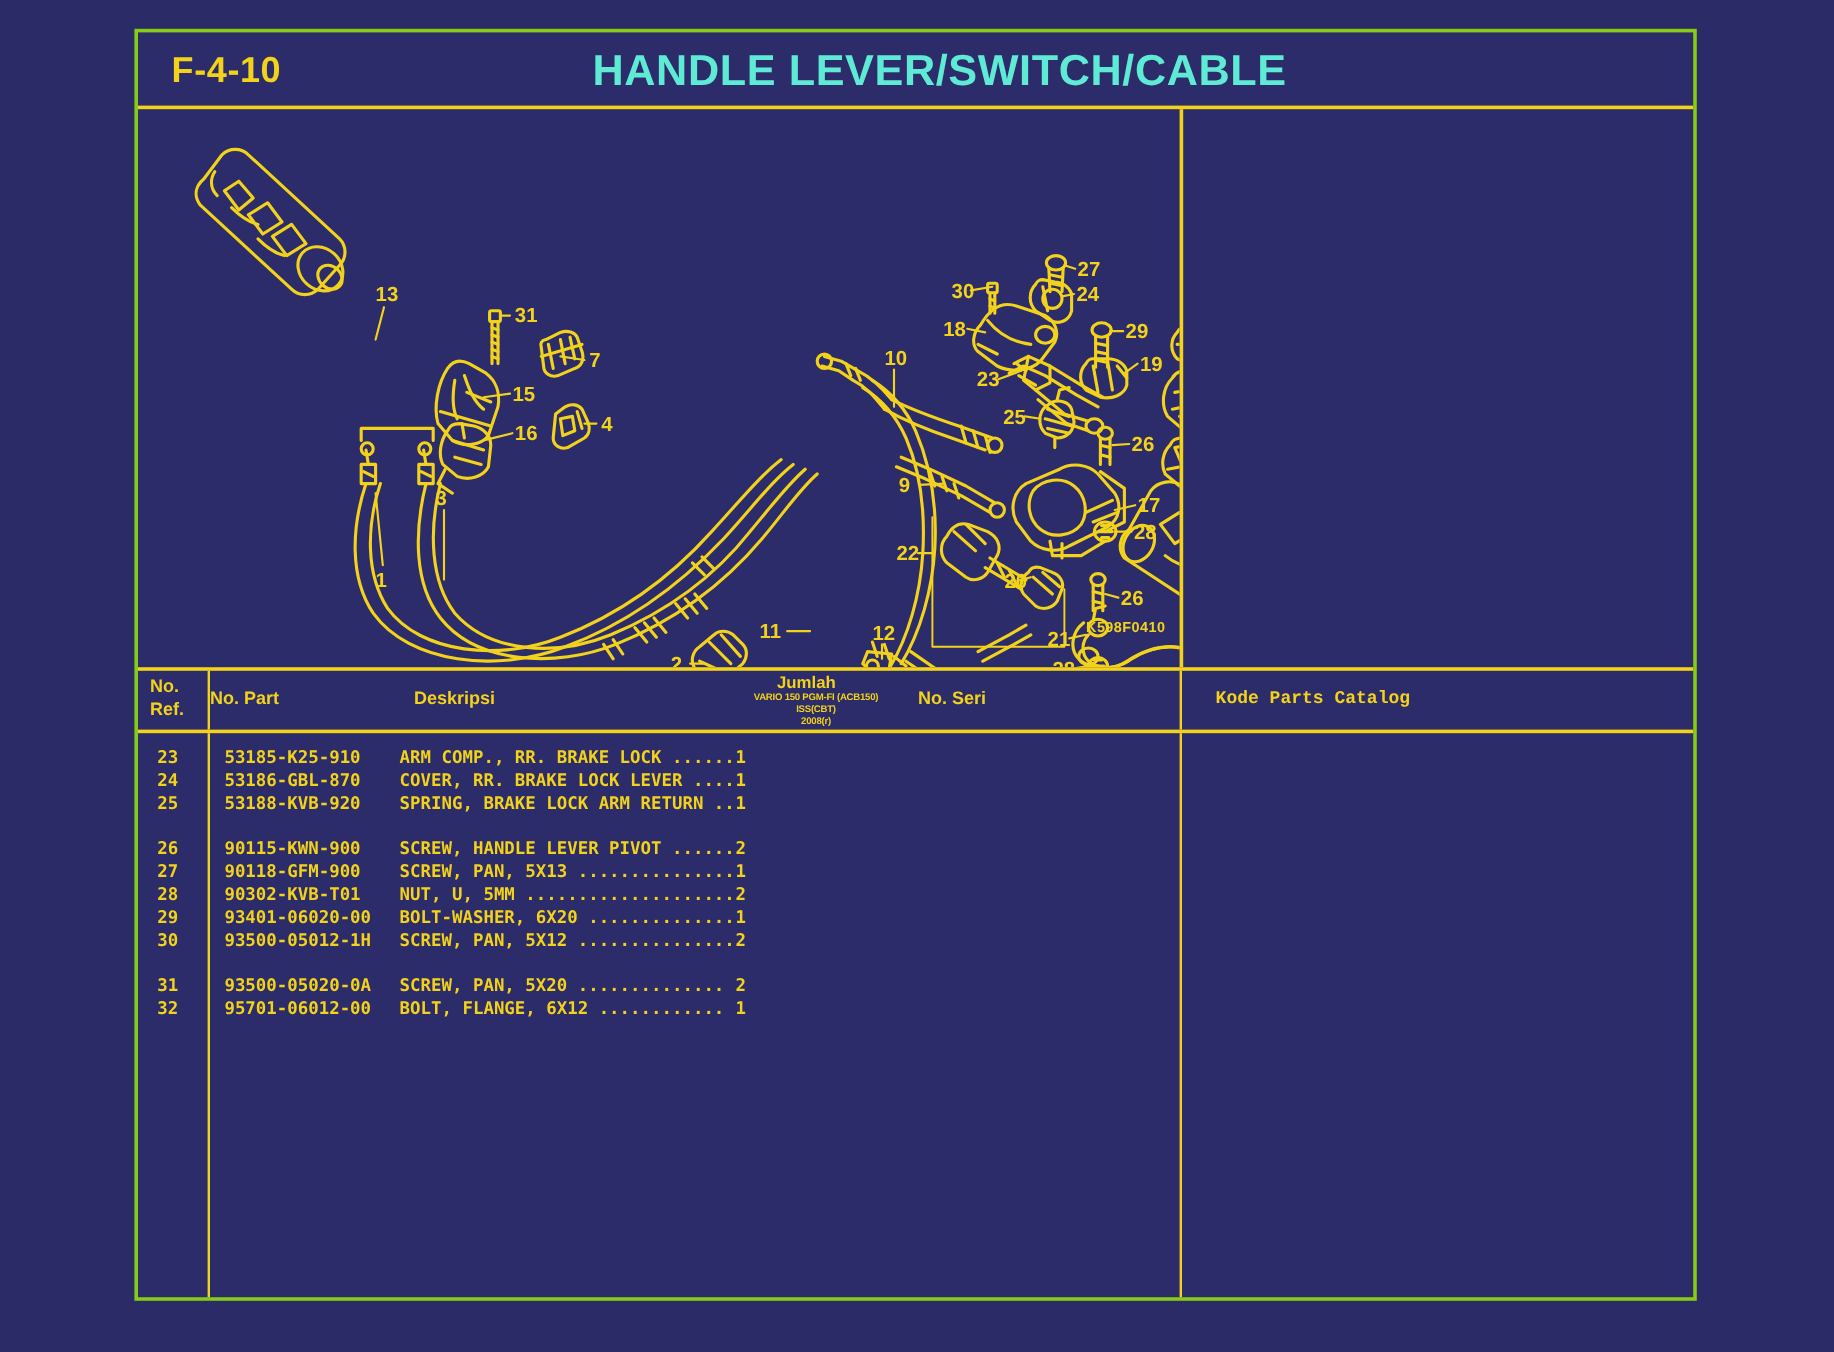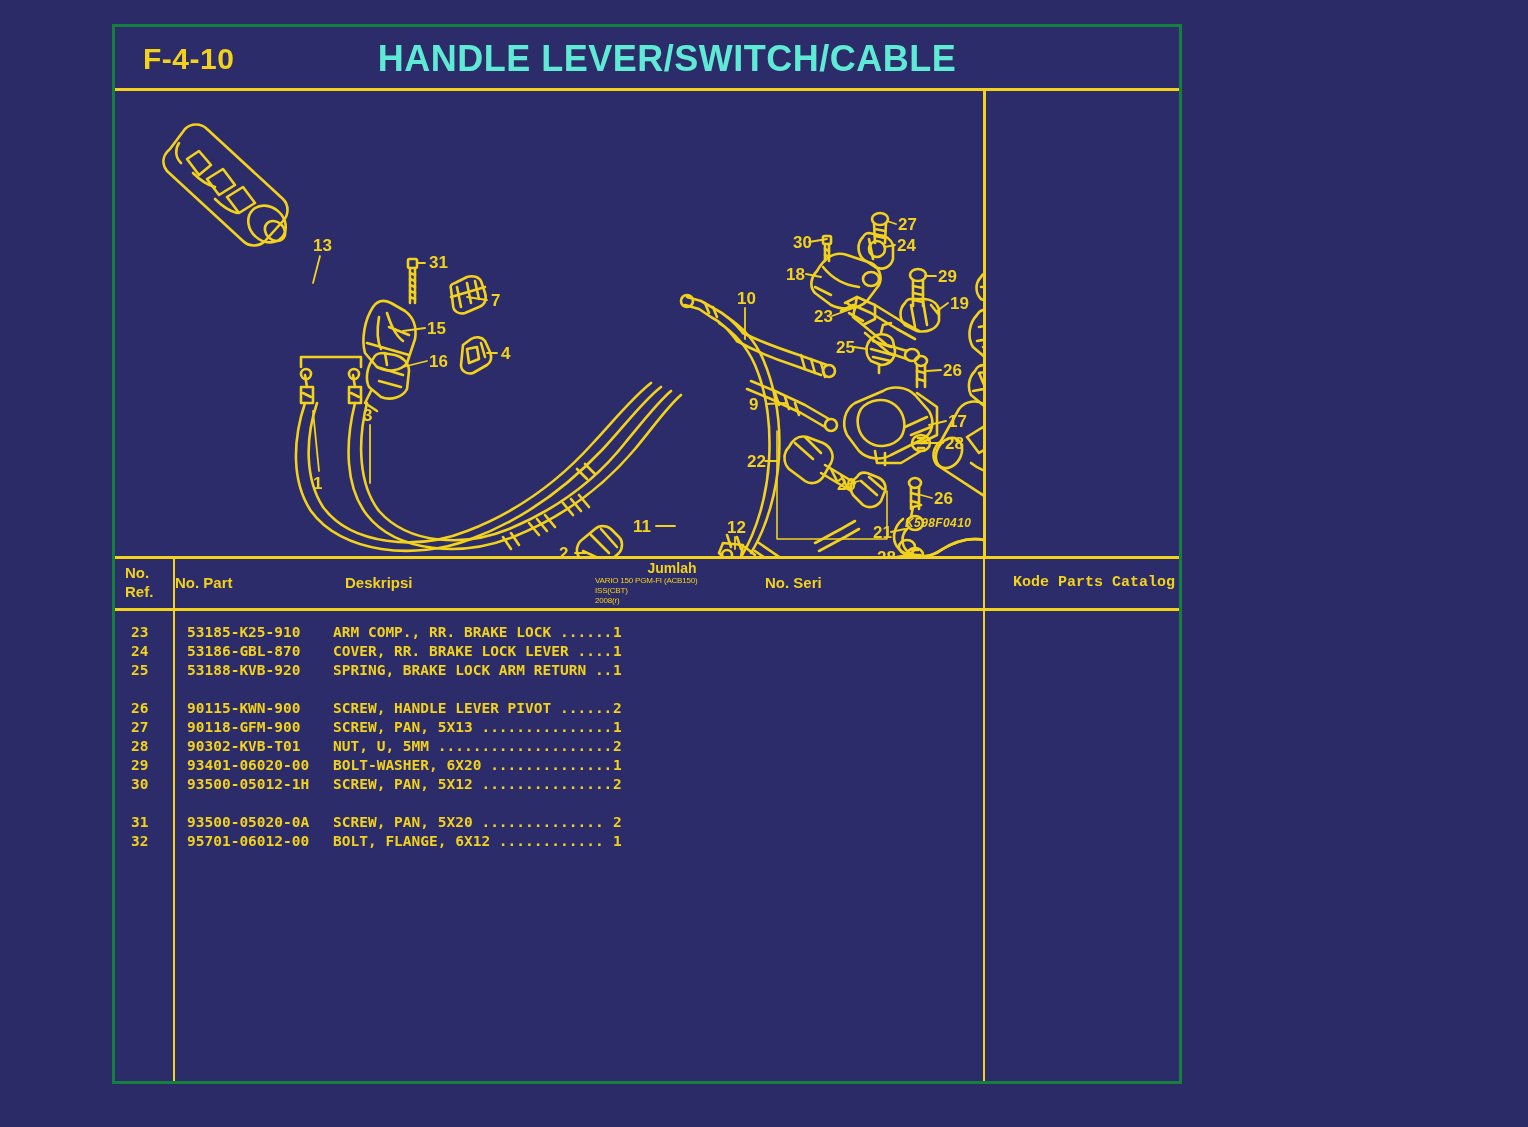--- a/index.html
+++ b/index.html
@@ -20,23 +20,23 @@
     width: 1528px;
     height: 1127px;
     background: #2b2b68;
   }
 
   
   .frame {
     position: absolute;
     left: 112px;
     top: 24px;
-    width: 1070px;
+    width: 1302px;
     height: 1060px;
-    border: 3px solid #15803d;
+    border: 3px solid #84cc16;
     box-sizing: border-box;
     background: #2c2c6a;
   }
 
   
   .titlebar {
     position: absolute;
     left: 0; top: 0;
     width: 100%;
     height: 64px;
@@ -89,21 +89,20 @@
     right: 0; bottom: 0;
   }
   .drawing-code {
     position: absolute;
     left: 790px;
     top: 425px;
     font-size: 12px;
     font-weight: bold;
     color: #f2d21a;
     letter-spacing: 0.4px;
-    font-style: italic;
   }
   svg.diagram {
     position: absolute;
     left: 0; top: 0;
     width: 871px;
     height: 465px;
     display: block;
   }
   svg.diagram text {
     font-family: "Liberation Sans", sans-serif;
@@ -154,23 +153,23 @@
     left: 0; right: 16px;
     top: 1px;
     text-align: center;
     font-size: 14px;
     font-weight: bold;
   }
   .hdr-qty-sub {
     position: absolute;
     left: 0; right: 0;
     top: 17px;
-    text-align: left;
+    text-align: center;
     font-size: 8px;
-    font-weight: normal;
+    font-weight: bold;
     line-height: 10px;
     letter-spacing: -0.2px;
   }
   .hdr-kode {
     position: absolute;
     left: 28px;
     top: 15px;
     font-size: 15px;
     font-weight: bold;
     font-family: Liberation Mono, monospace;

